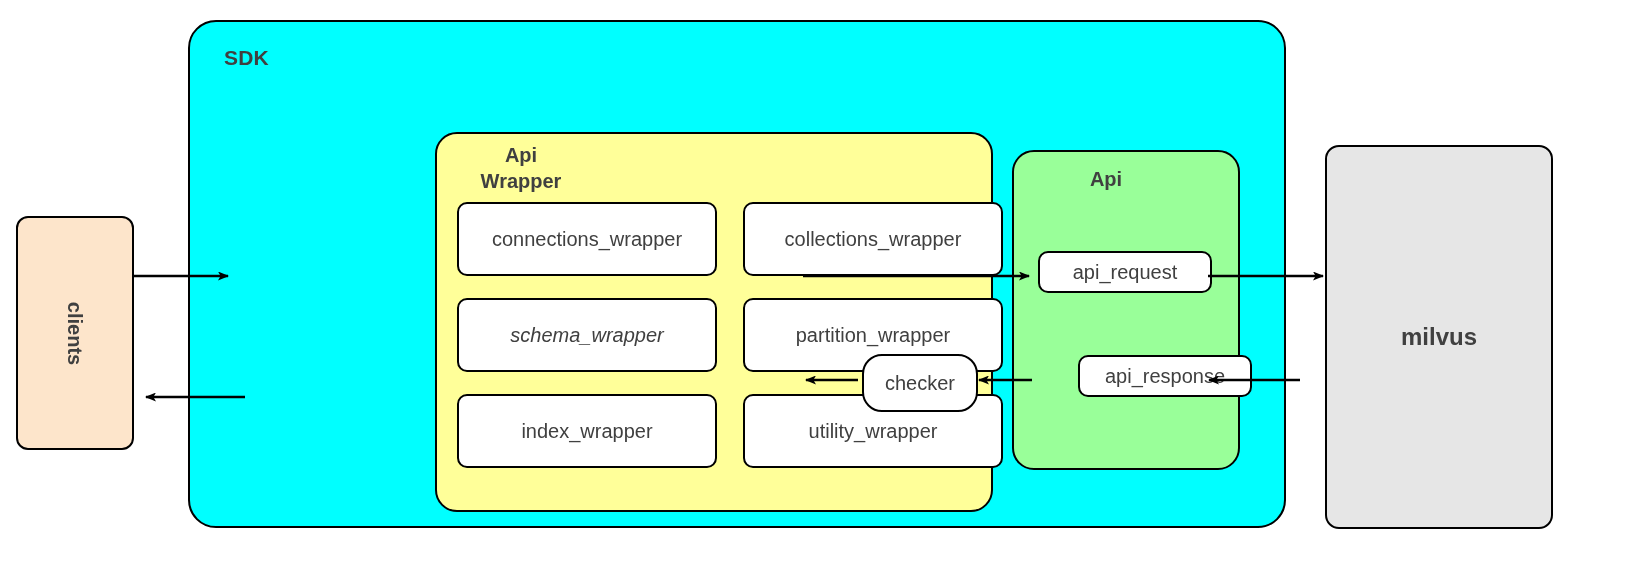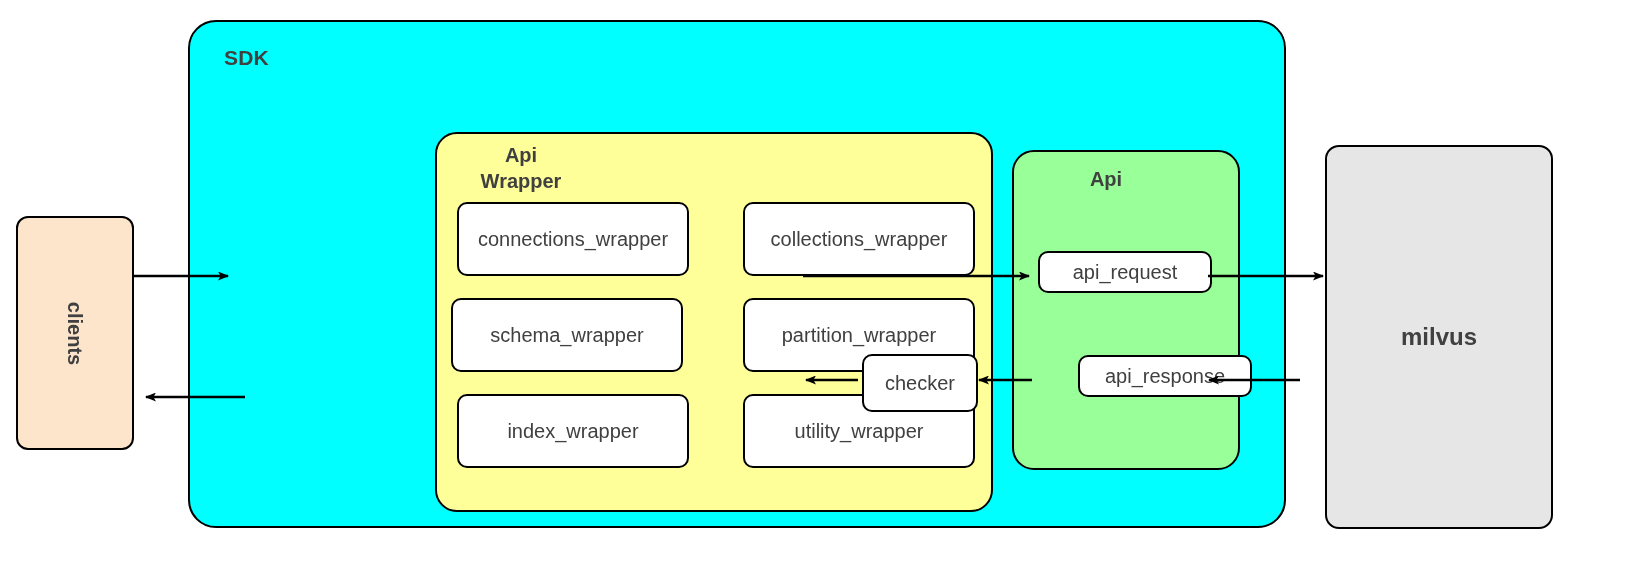--- a/index.html
+++ b/index.html
@@ -107,37 +107,37 @@
     border-radius: 14px;
   }
   #milvus-label {
     font-size: 24px;
     font-weight: bold;
   }
   .wrapper-cell {
     background: #ffffff;
     border-radius: 10px;
     font-size: 20px;
-    width: 232px;
+    width: 260px;
     height: 74px;
   }
   .gw-cell {
     background: #ffffff;
     border-radius: 10px;
     font-size: 20px;
     width: 174px;
     height: 42px;
   }
   #checker-box {
     left: 860px;
     top: 352px;
     width: 116px;
     height: 58px;
     background: #ffffff;
-    border-radius: 10px;
+    border-radius: 20px;
     font-size: 20px;
   }
   
   #arrows {
     position: absolute;
     left: 0;
     top: 0;
     width: 1634px;
     height: 574px;
     pointer-events: none;
@@ -153,21 +153,21 @@
 
     <div class="box" id="api-wrapper-container">
       <div id="api-wrapper-label">
         <div>Api</div>
         <div>Wrapper</div>
       </div>
 
       <div class="box wrapper-cell" style="left:20px; top:68px;">connections_wrapper</div>
       <div class="box wrapper-cell" style="left:306px; top:68px;">collections_wrapper</div>
 
-      <div class="box wrapper-cell" style="left:14px; top:164px;">schema_wrapper</div>
+      <div class="box wrapper-cell" style="left:20px; top:164px;font-style:italic;">schema_wrapper</div>
       <div class="box wrapper-cell" style="left:306px; top:164px;">partition_wrapper</div>
 
       <div class="box wrapper-cell" style="left:20px; top:260px;">index_wrapper</div>
       <div class="box wrapper-cell" style="left:306px; top:260px;">utility_wrapper</div>
     </div>
 
     <div class="box" id="checker-box" style="left:672px; top:332px;">checker</div>
 
     <div class="box" id="api-gateway-container" style="left:822px; top:128px;">
       <div id="api-gateway-label">

